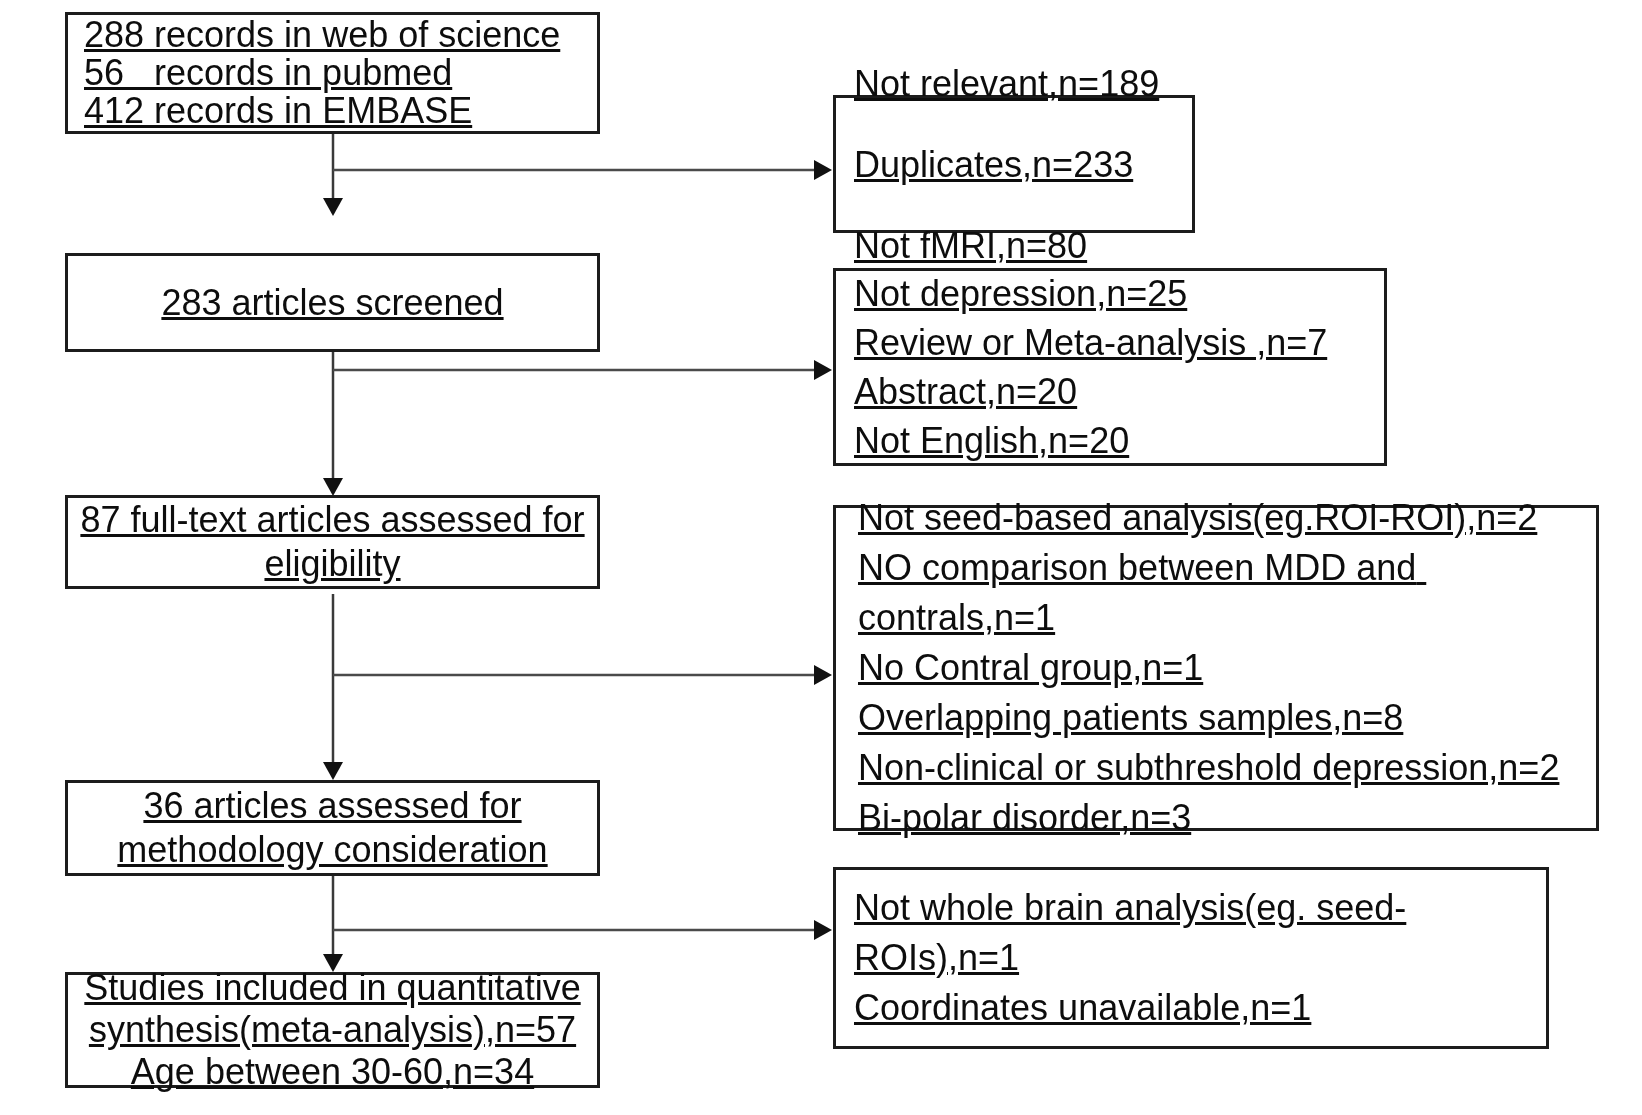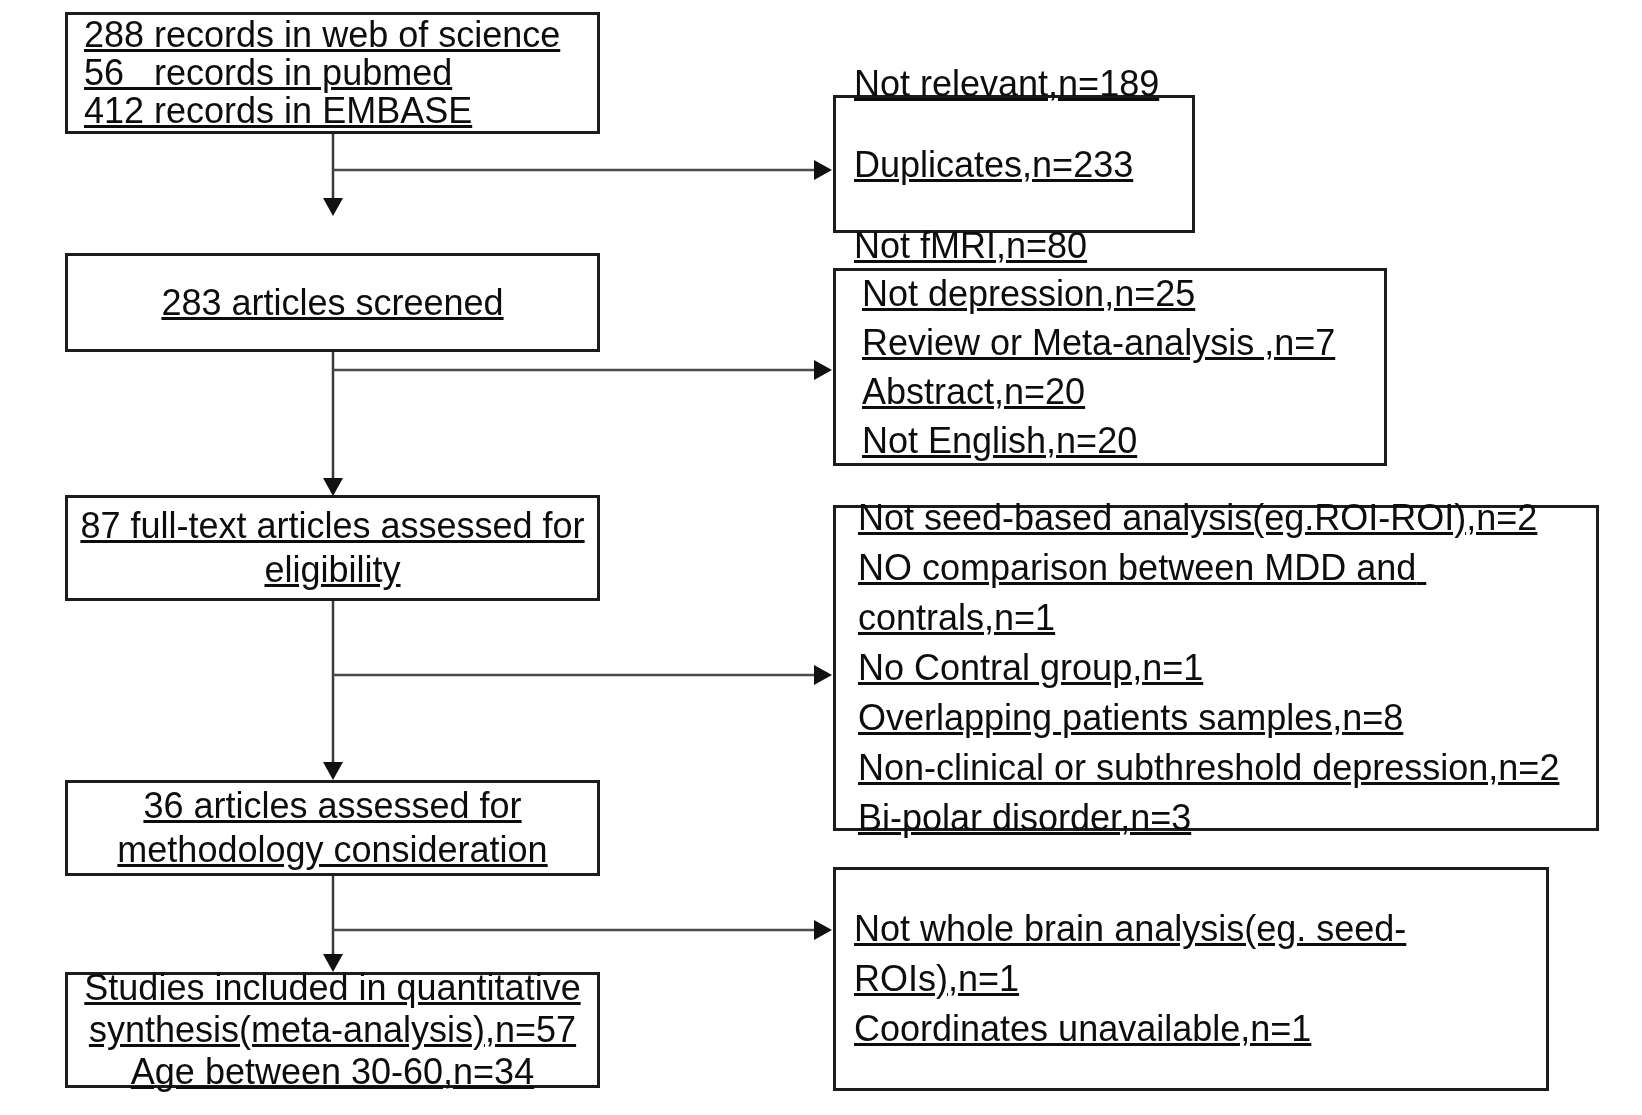--- a/index.html
+++ b/index.html
@@ -32,35 +32,35 @@
     text-decoration: underline;
   }
   .align-left { align-items: flex-start; }
   .align-center { align-items: center; text-align: center; }
 
   
   #box-records    { left: 65px;  top: 12px;  width: 535px; height: 122px; padding-left: 16px; }
   #box-records .line { line-height: 38px; }
   #box-screened   { left: 65px;  top: 215px; width: 535px; height: 99px; margin-top: 38px; }
   #box-screened .line { line-height: 44px; }
-  #box-fulltext   { left: 65px;  top: 495px; width: 535px; height: 106px; }
+  #box-fulltext   { left: 65px;  top: 495px; width: 535px; height: 94px; }
   #box-fulltext .line { line-height: 44px; }
   #box-methodology{ left: 65px;  top: 780px; width: 535px; height: 96px; }
   #box-methodology .line { line-height: 44px; }
   #box-included   { left: 65px;  top: 972px; width: 535px; height: 116px; }
   #box-included .line { line-height: 42px; }
 
   
   #box-excluded-1 { left: 833px; top: 95px;  width: 362px; height: 138px; padding-left: 18px; gap: 36px; }
   #box-excluded-1 .line { line-height: 45px; }
-  #box-excluded-2 { left: 833px; top: 268px; width: 554px; height: 198px; padding-left: 26px; }
+  #box-excluded-2 { left: 833px; top: 268px; width: 554px; height: 198px; padding-left: 18px; }
   #box-excluded-2 .line { line-height: 49px; }
   #box-excluded-3 { left: 833px; top: 505px; width: 766px; height: 326px; padding-left: 22px; }
   #box-excluded-3 .line { line-height: 50px; }
-  #box-excluded-4 { left: 833px; top: 867px; width: 716px; height: 224px; padding-left: 18px; }
+  #box-excluded-4 { left: 833px; top: 867px; width: 716px; height: 182px; padding-left: 18px; }
   #box-excluded-4 .line { line-height: 50px; }
 
   #connectors {
     position: absolute;
     left: 0; top: 0;
     width: 1642px;
     height: 1115px;
     pointer-events: none;
   }
 </style>

